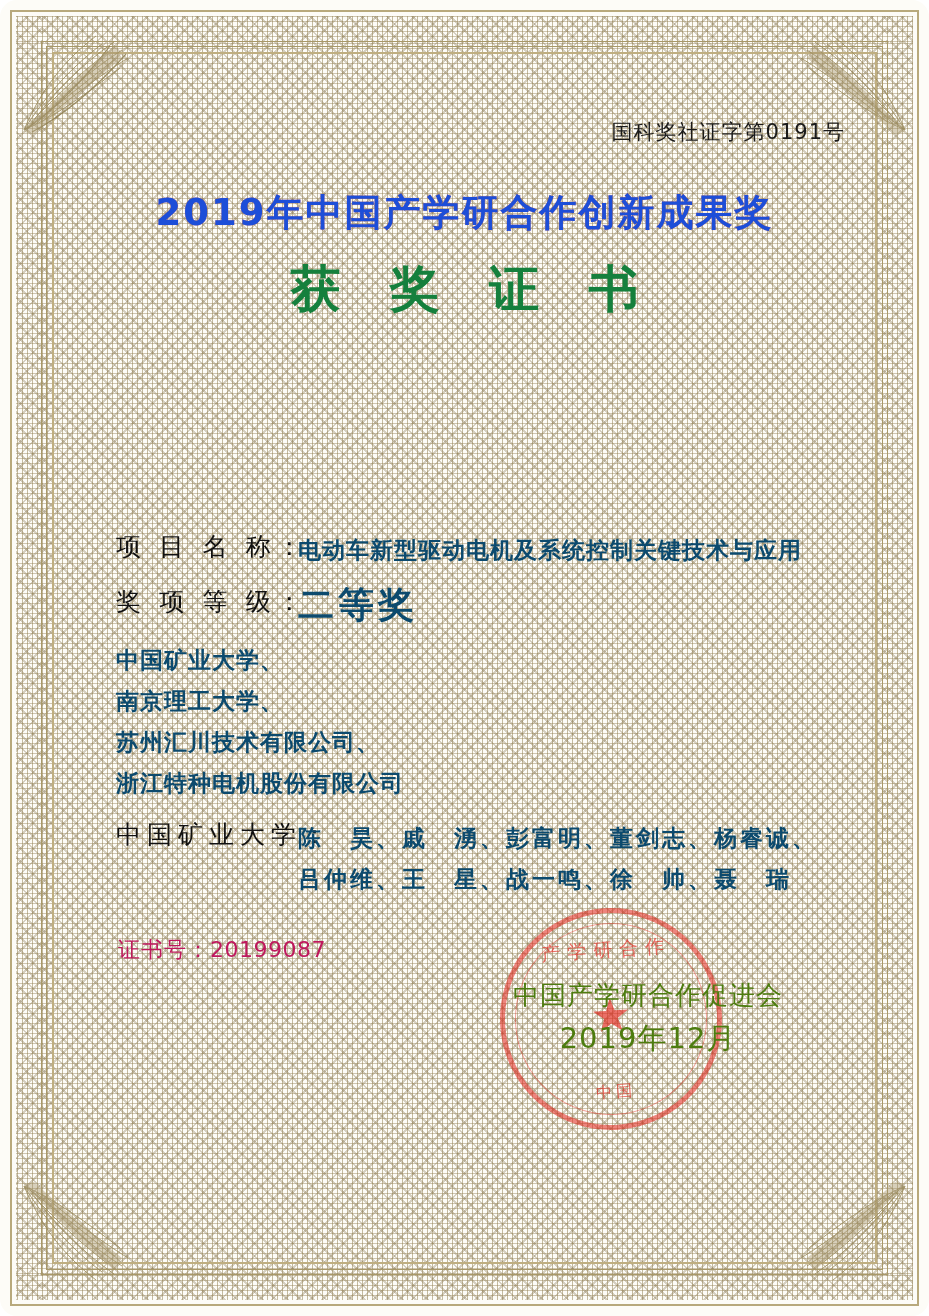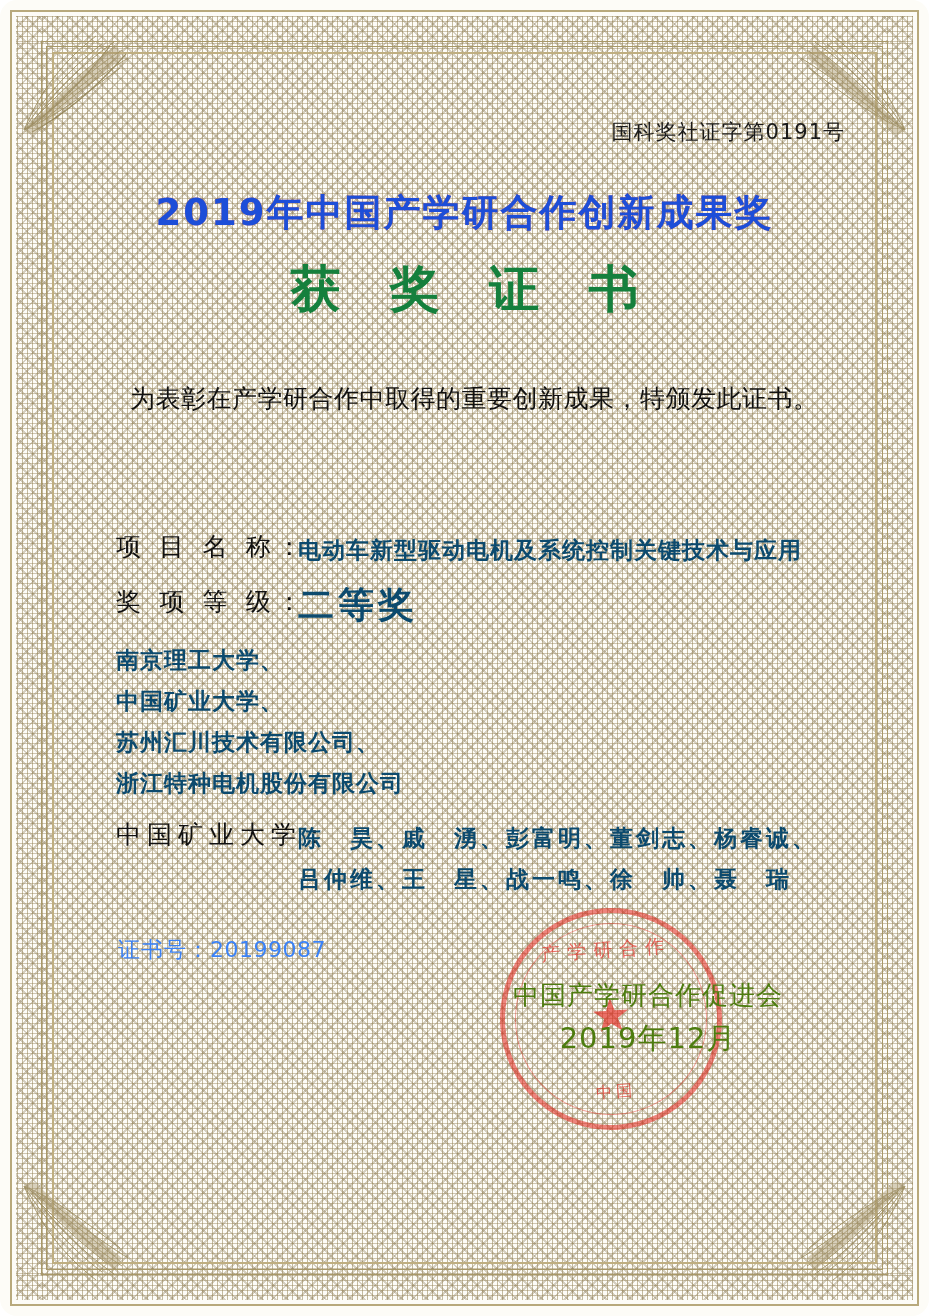--- a/index.html
+++ b/index.html
@@ -178,21 +178,21 @@
     letter-spacing: 4px;
   }
   .field-value .unit-line { display: block; }
   .field-value .person-line { display: block; letter-spacing: 3px; }
 
   .cert-no {
     position: absolute;
     top: 865px;
     left: 48px;
     font-size: 22px;
-    color: #3b82f6;
+    color: #be185d;
     letter-spacing: 1px;
   }
   .cert-no .num {
     font-family: "DejaVu Sans", sans-serif;
     letter-spacing: 0.5px;
   }
 
   .issuer {
     position: absolute;
     top: 905px;
@@ -334,38 +334,37 @@
     </svg>
   </div>
 
   <div class="content">
 
     <div class="serial">国科奖社证字第0191号</div>
 
     <div class="title-main">2019年中国产学研合作创新成果奖</div>
     <div class="title-sub">获 奖 证 书</div>
 
-    <div class="preamble">为表彰在产学研合作中取得的重要创新成果，特颁发此证书。</div>
 
     <div class="fields">
 
       <div class="field-row">
         <div class="field-label">项 目 名 称：</div>
         <div class="field-value">电动车新型驱动电机及系统控制关键技术与应用</div>
       </div>
 
       <div class="field-row">
         <div class="field-label">奖 项 等 级：</div>
         <div class="field-value award">二等奖</div>
       </div>
 
       <div class="field-row">
         <div class="field-value">
+          <span class="unit-line">中国矿业大学、</span>
           <span class="unit-line">南京理工大学、</span>
-          <span class="unit-line">中国矿业大学、</span>
           <span class="unit-line">苏州汇川技术有限公司、</span>
           <span class="unit-line">浙江特种电机股份有限公司</span>
         </div>
       </div>
 
       <div class="field-row">
         <div class="field-label">中国矿业大学：</div>
         <div class="field-value">
           <span class="person-line">陈　昊、戚　湧、彭富明、董剑志、杨睿诚、</span>
           <span class="person-line">吕仲维、王　星、战一鸣、徐　帅、聂　瑞</span>

